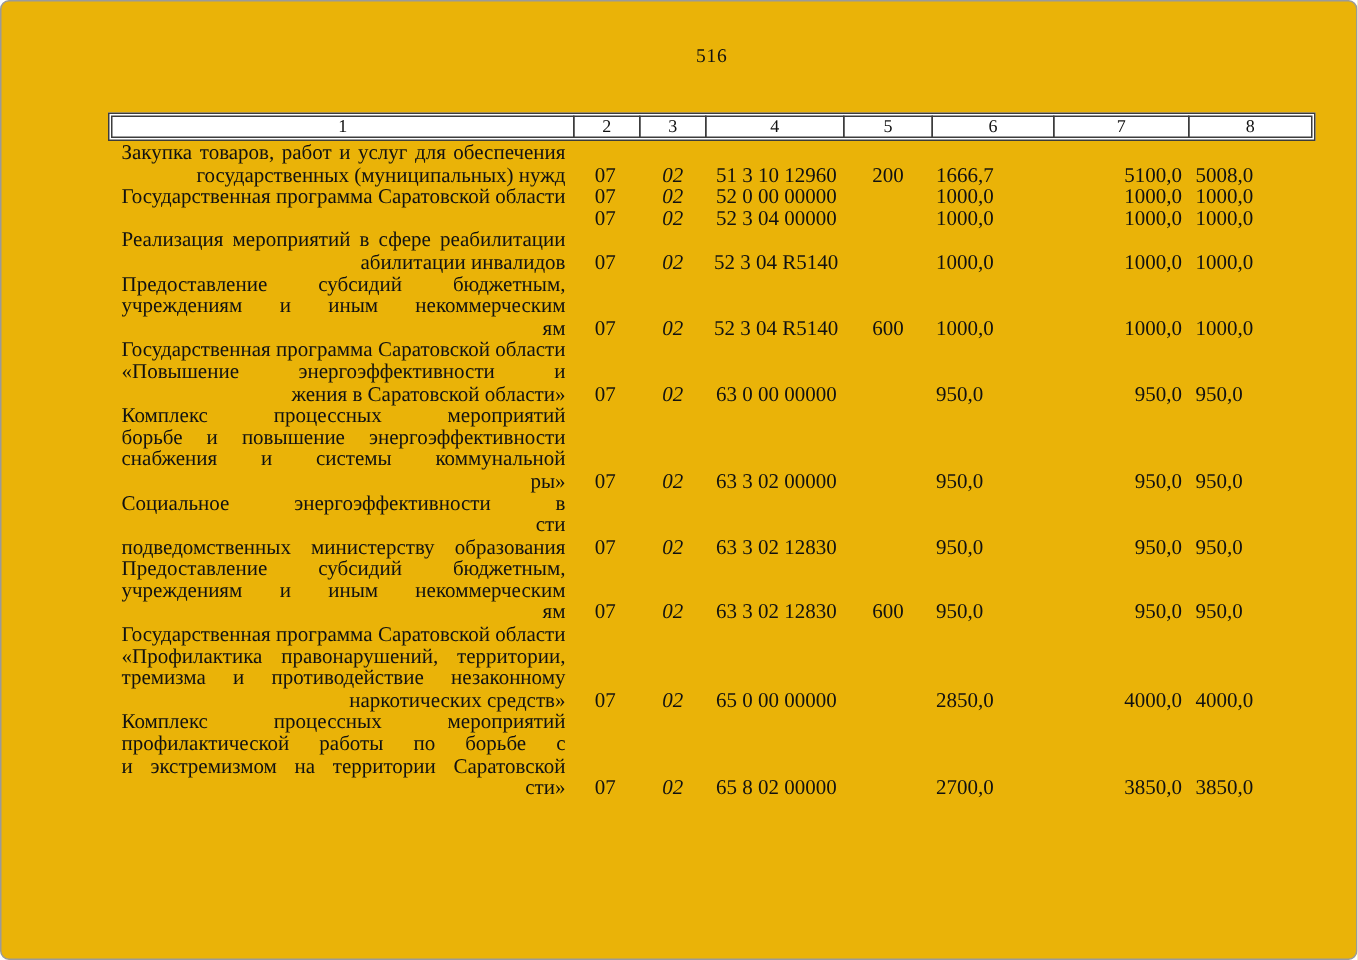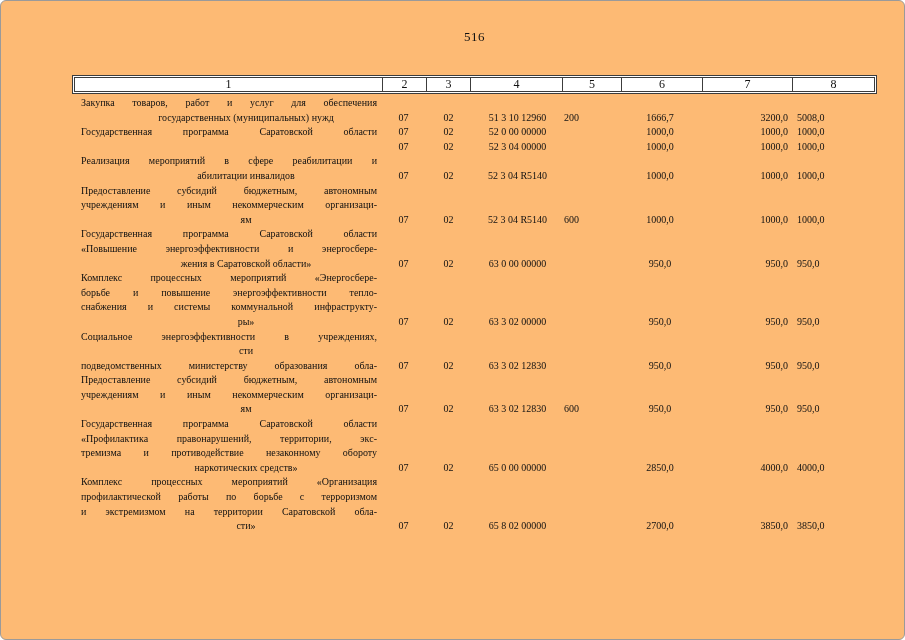--- a/index.html
+++ b/index.html
@@ -1,20 +1,20 @@
 <!DOCTYPE html>
 <html><head>
 <meta charset="utf-8">
 <style>
   html, body { margin: 0; padding: 0; background: #fff; }
   .screen {
     position: relative;
     width: 905px; height: 640px;
     box-sizing: border-box;
-    background: #fdba74;
+    background: #eab308;
     border: 1px solid #9a9a9a;
     border-radius: 6px;
     overflow: hidden;
     font-family: "Liberation Serif", "DejaVu Serif", serif;
     color: #111;
   }
   .page-number {
     position: absolute;
     left: 71px; top: 28px; width: 805px;
     text-align: center;
@@ -50,41 +50,41 @@
   .th.c4 { width: 93px; }
   .th.c5 { width: 60px; }
   .th.c6 { width: 82px; }
   .th.c7 { width: 91px; }
   .th.c8 { flex: 1 1 auto; }
 
   .tbody { width: 805px; padding-top: 2px; }
   .trow {
     display: flex;
     align-items: flex-end;   
-    font-size: 10px;
+    font-size: 14px;
   }
   .trow > div { box-sizing: border-box; flex: 0 0 auto; }
   .td-name  { width: 309px; padding-left: 9px; padding-right: 4px; }
   .td-c2    { width: 45px; text-align: center; line-height: 14.6px; }
-  .td-c3    { width: 45px; text-align: center; line-height: 14.6px; }
+  .td-c3    { width: 45px; text-align: center; line-height: 14.6px; font-style: italic; }
   .td-c4    { width: 93px; text-align: center; line-height: 14.6px; white-space: nowrap; }
-  .td-c5    { width: 60px; text-align: left; padding-right: 4px;  line-height: 14.6px; white-space: nowrap; }
-  .td-c6    { width: 82px; text-align: center; padding-right: 10px; line-height: 14.6px; white-space: nowrap; }
+  .td-c5    { width: 60px; text-align: center; padding-right: 4px;  line-height: 14.6px; white-space: nowrap; }
+  .td-c6    { width: 82px; text-align: left; padding-right: 10px; line-height: 14.6px; white-space: nowrap; }
   .td-c7    { width: 91px; text-align: right; padding-right: 9px;  line-height: 14.6px; white-space: nowrap; }
   .td-c8    { flex: 1 1 auto; text-align: right; padding-right: 4px; line-height: 14.6px; white-space: nowrap; }
 
   .name-line {
     height: 14.6px;
     line-height: 14.6px;
     overflow: hidden;
   }
   
   .name-line.j { text-align: justify; }
   .name-line.j::after { content: ""; display: inline-block; width: 100%; height: 0; }
-  .name-line.last { text-align: center; margin-left: 34px; }
+  .name-line.last { text-align: right; margin-left: 34px; }
 </style>
 </head>
 <body>
 
 <div class="screen">
 
   <div class="page-number">516</div>
 
   <div class="doc-table">
 
@@ -103,21 +103,21 @@
   <div class="trow">
     <div class="td-name">
             <div class="name-line j">Закупка товаров, работ и услуг для обеспечения</div>
             <div class="name-line last">государственных (муниципальных) нужд</div>
           </div>
     <div class="td-c2">07</div>
     <div class="td-c3">02</div>
     <div class="td-c4">51 3 10 12960</div>
     <div class="td-c5">200</div>
     <div class="td-c6">1666,7</div>
-    <div class="td-c7">3200,0</div>
+    <div class="td-c7">5100,0</div>
     <div class="td-c8">5008,0</div>
   </div>
 
   <div class="trow">
     <div class="td-name">
             <div class="name-line j">Государственная программа Саратовской области</div>
           </div>
     <div class="td-c2">07</div>
     <div class="td-c3">02</div>
     <div class="td-c4">52 0 00 00000</div>

